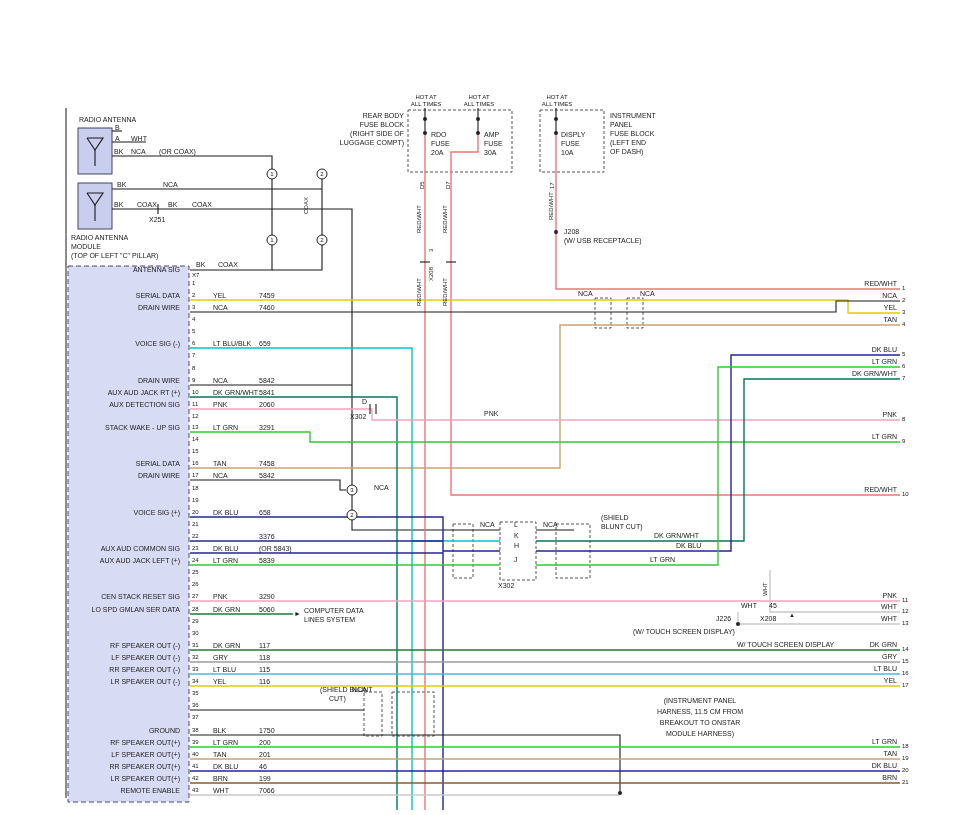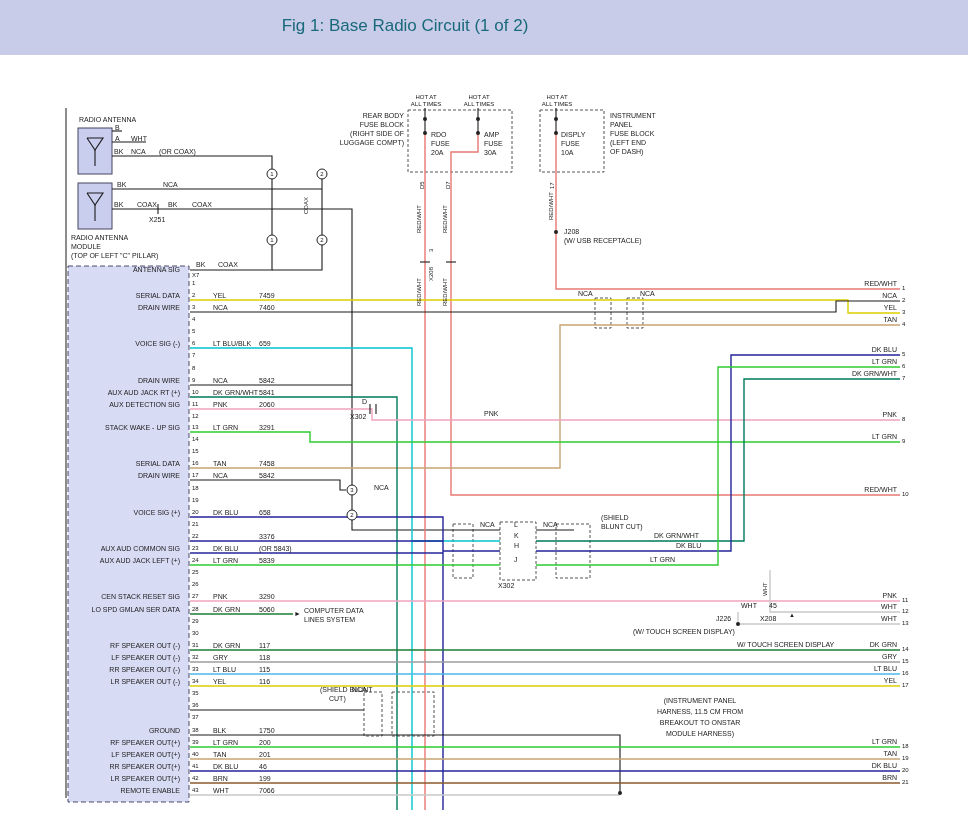--- a/index.html
+++ b/index.html
@@ -8,23 +8,20 @@
   #header{position:absolute;left:0;top:0;width:968px;height:55px;background:#c8cce9}
   #title{position:absolute;left:405px;top:16px;transform:translateX(-50%);font-size:17px;color:#19697b;white-space:nowrap}
   #wire-layer{position:absolute;left:0;top:0}
   #label-layer{position:absolute;left:0;top:0;width:968px;height:815px;pointer-events:none}
   .lbl{position:absolute;font-size:7px;line-height:1.15;color:#1a1a1a;white-space:nowrap}
 </style>
 </head>
 <body>
 
 <div id="canvas">
-  <div id="header">
-    <div id="title">Fig 1: Base Radio Circuit (1 of 2)</div>
-  </div>
   <svg id="wire-layer" width="968" height="815" viewBox="0 0 968 815">
       <rect x="68" y="266" width="121" height="536" fill="#d8dbf4" stroke="#4a4a6a" stroke-width="1" stroke-dasharray="5,3"></rect>
       <rect x="78" y="128" width="34" height="46" fill="#c9cdee" stroke="#45455f" stroke-width="1" stroke-dasharray="none"></rect>
       <rect x="78" y="183" width="34" height="46" fill="#c9cdee" stroke="#45455f" stroke-width="1" stroke-dasharray="none"></rect>
       <rect x="408" y="110" width="104" height="62" fill="none" stroke="#555" stroke-width="1" stroke-dasharray="3,2"></rect>
       <rect x="540" y="110" width="64" height="62" fill="none" stroke="#555" stroke-width="1" stroke-dasharray="3,2"></rect>
       <rect x="595" y="298" width="16" height="30" fill="none" stroke="#555" stroke-width="1" stroke-dasharray="3,2"></rect>
       <rect x="627" y="298" width="16" height="30" fill="none" stroke="#555" stroke-width="1" stroke-dasharray="3,2"></rect>
       <rect x="453" y="524" width="20" height="54" fill="none" stroke="#555" stroke-width="1" stroke-dasharray="3,2"></rect>
       <rect x="500" y="522" width="36" height="58" fill="none" stroke="#555" stroke-width="1" stroke-dasharray="3,2"></rect>

